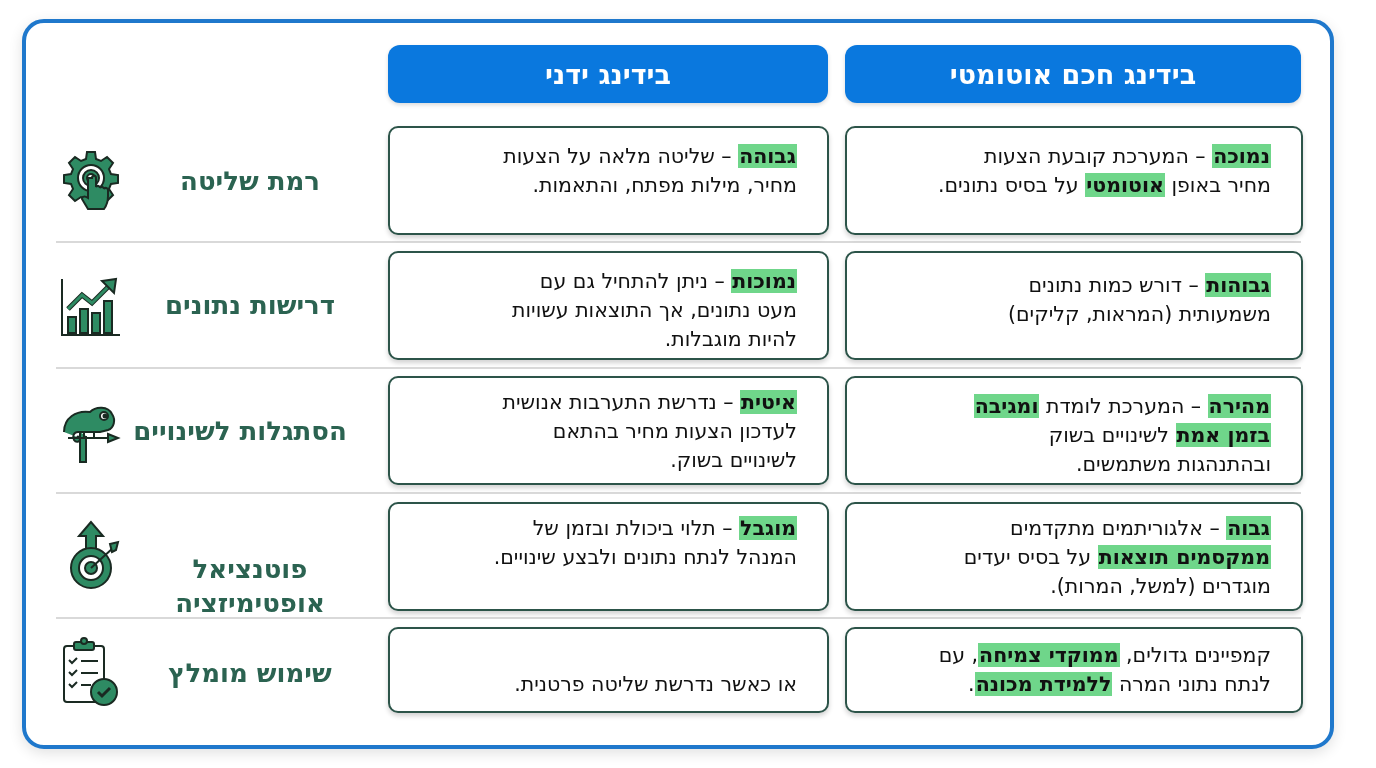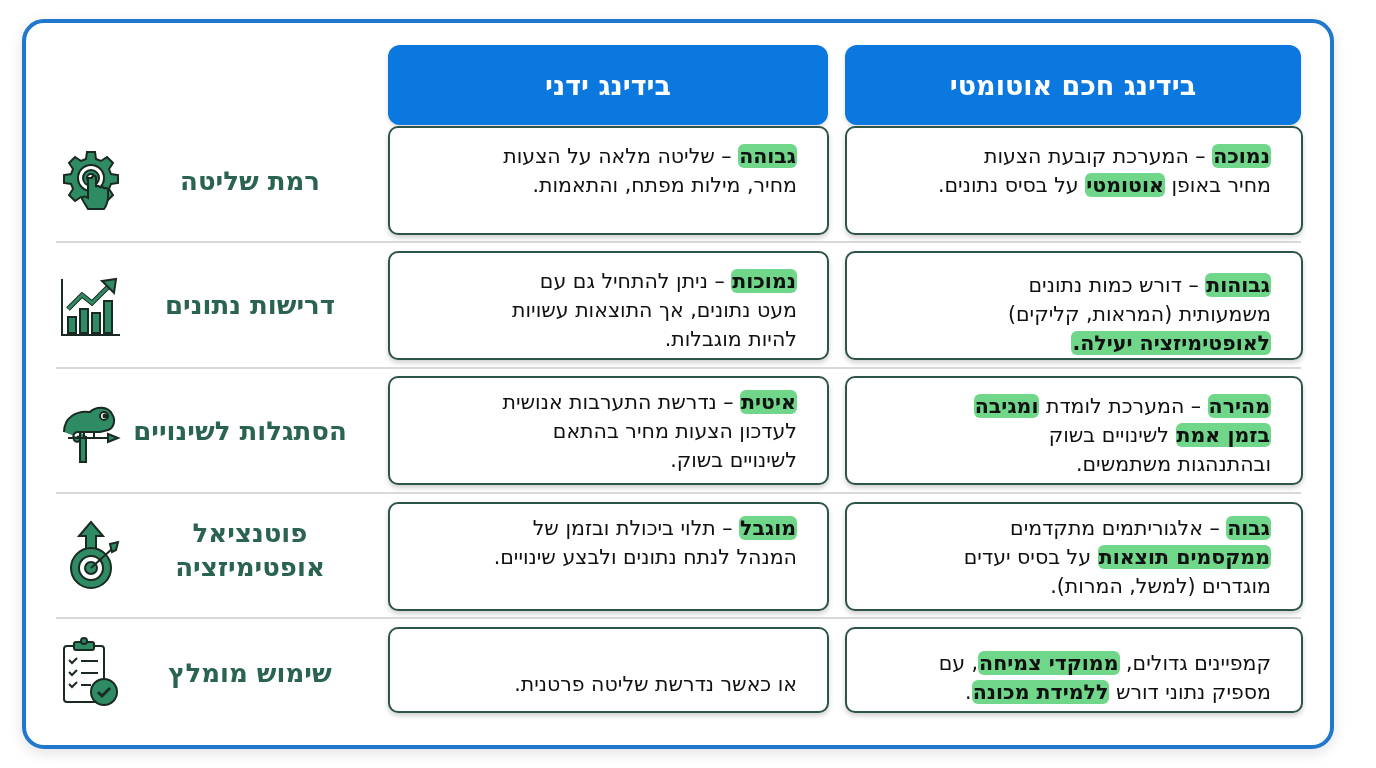--- a/index.html
+++ b/index.html
@@ -21,21 +21,21 @@
       width: 1304px;
       height: 722px;
       border: 4px solid #1f78cc;
       border-radius: 22px;
       box-shadow: 0 4px 14px rgba(0,0,0,0.12);
       background: #ffffff;
     }
     .header {
       position: absolute;
       top: 45px;
-      height: 80px;
+      height: 58px;
       background: #0a78de;
       border-radius: 12px;
       color: #ffffff;
       font-weight: bold;
       font-size: 27px;
       display: flex;
       align-items: center;
       justify-content: center;
       direction: rtl;
       box-shadow: 0 2px 4px rgba(0,0,0,0.15);
@@ -66,21 +66,21 @@
       color: #111111;
     }
     .cell.auto { left: 845px; width: 458px; }
     .cell.manual { left: 388px; width: 441px; }
 
     .cell b { font-weight: normal; }
     .hl {
       background: linear-gradient(to bottom, transparent 0%, transparent 40%, #5ccf7a 40%, #5ccf7a 100%);
       background: #6fd68a;
       font-weight: bold;
-      border-radius: 6px;
+      border-radius: 0;
       padding: 0 1px;
       box-decoration-break: clone;
       margin-top: 24px;
       -webkit-box-decoration-break: clone;
     }
 
     .row-label {
       position: absolute;
       left: 140px;
       width: 220px;
@@ -153,21 +153,20 @@
       <path d="M10 36l14-14 10 8 16-16" fill="none" stroke-width="5" stroke="#1a2a22"></path>
       <path d="M10 36l14-14 10 8 16-16" fill="none" stroke-width="3" stroke="#2e8b63"></path>
       <path d="M44 8l14-2-2 14z" fill="#2e8b63"></path>
     </g>
   </svg>
 </div>
 <div class="cell auto" style="top:251px;height:109px;padding-top:18px">
   <div>
     <span class="hl">גבוהות</span><span> – דורש כמות נתונים</span><br>
     <b>משמעותית</b><span> (המראות, קליקים)</span><br>
-    <span class="hl">לאופטימיזציה יעילה.</span>
   </div>
 </div>
 <div class="cell manual" style="top:251px;height:109px;">
   <div>
     <span class="hl">נמוכות</span><span> – ניתן להתחיל גם עם</span><br>
     <span>מעט נתונים, אך התוצאות עשויות</span><br>
     <span>להיות מוגבלות.</span>
   </div>
 </div>
 
@@ -193,21 +192,21 @@
   </div>
 </div>
 <div class="cell manual" style="top:376px;height:109px;padding-top:10px">
   <div>
     <span class="hl">איטית</span><span> – נדרשת התערבות אנושית</span><br>
     <span>לעדכון הצעות מחיר בהתאם</span><br>
     <span>לשינויים בשוק.</span>
   </div>
 </div>
 
-<div class="row-label" style="top:516px">
+<div class="row-label" style="top:552px">
   <div>פוטנציאל</div>
   <div>אופטימיזציה</div>
 </div>
 <div class="row-icon" style="top:520px;height:72px">
   <svg viewBox="0 0 66 72">
     <g stroke="#1a2a22" stroke-width="2">
       <path d="M33 2l-12 14h7v14h10V16h7z" fill="#2e8b63"></path>
       <circle cx="33" cy="48" r="20" fill="#2e8b63"></circle>
       <circle cx="33" cy="48" r="12" fill="#ffffff"></circle>
       <circle cx="33" cy="48" r="6" fill="#2e8b63"></circle>
@@ -237,24 +236,24 @@
       <rect x="6" y="10" width="40" height="56" rx="3" fill="#ffffff"></rect>
       <rect x="16" y="6" width="20" height="8" rx="2" fill="#2e8b63"></rect>
       <circle cx="26" cy="5" r="3" fill="#2e8b63"></circle>
       <path d="M11 24l3 3 5-5M11 36l3 3 5-5M11 48l3 3 5-5" fill="none"></path>
       <path d="M23 25h17M23 37h17M23 49h10" fill="none"></path>
       <circle cx="46" cy="56" r="13" fill="#2e8b63"></circle>
       <path d="M40 56l4 4 8-8" fill="none" stroke-width="3"></path>
     </g>
   </svg>
 </div>
-<div class="cell auto" style="top:627px;height:86px;padding-top:20px">
+<div class="cell auto" style="top:627px;height:86px;padding-top:12px">
   <div>
     <span>קמפיינים גדולים, </span><span class="hl">ממוקדי צמיחה</span><span>, עם</span><br>
-    <span>מספיק נתוני דורש </span><span class="hl">ללמידת מכונה</span><span>.</span>
+    <span>לנתח נתוני המרה </span><span class="hl">ללמידת מכונה</span><span>.</span>
   </div>
 </div>
 <div class="cell manual" style="top:627px;height:86px;padding-top:12px">
   <div>
     <br>
     <span>או כאשר נדרשת שליטה פרטנית.</span>
   </div>
 </div>
 
 </body></html>

